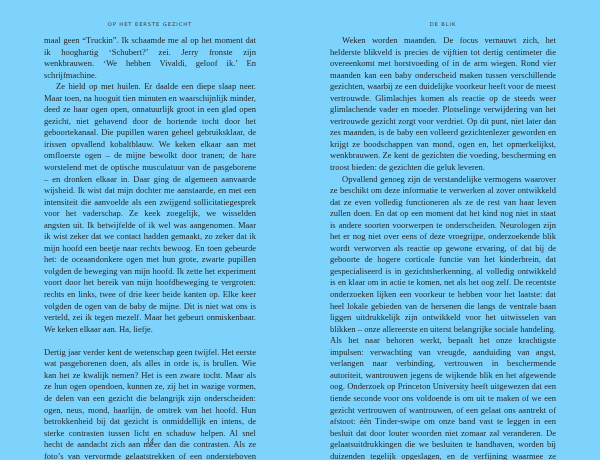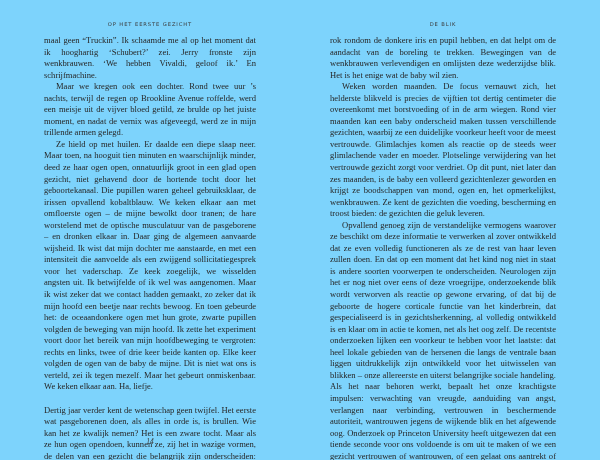--- a/index.html
+++ b/index.html
@@ -71,30 +71,28 @@
   </style>
 </head>
 <body>
 
 <div class="spread">
 
   <div class="page left">
     <div class="running-head">OP HET EERSTE GEZICHT</div>
     <div class="text-block">
       <p class="">maal geen “Truckin”. Ik schaamde me al op het moment dat ik hooghartig ‘Schubert?’ zei. Jerry fronste zijn wenkbrauwen. ‘We hebben Vivaldi, geloof ik.’ En schrijfmachine.</p>
-      <p class="indent">Maar we kregen ook een dochter. Rond twee uur ’s nachts, terwijl de regen op Brookline Avenue roffelde, werd een meisje uit de vijver bloed getild, ze brulde op het juiste moment, en nadat de vernix was afgeveegd, werd ze in mijn trillende armen gelegd.</p>
       <p class="indent">Ze hield op met huilen. Er daalde een diepe slaap neer. Maar toen, na hooguit tien minuten en waarschijnlijk minder, deed ze haar ogen open, onnatuurlijk groot in een glad open gezicht, niet gehavend door de hortende tocht door het geboortekanaal. Die pupillen waren geheel gebruiksklaar, de irissen opvallend kobaltblauw. We keken elkaar aan met omfloerste ogen – de mijne bewolkt door tranen; de hare worstelend met de optische musculatuur van de pasgeborene – en dronken elkaar in. Daar ging de algemeen aanvaarde wijsheid. Ik wist dat mijn dochter me aanstaarde, en met een intensiteit die aanvoelde als een zwijgend sollicitatiegesprek voor het vaderschap. Ze keek zoegelijk, we wisselden angsten uit. Ik betwijfelde of ik wel was aangenomen. Maar ik wist zeker dat we contact hadden gemaakt, zo zeker dat ik mijn hoofd een beetje naar rechts bewoog. En toen gebeurde het: de oceaandonkere ogen met hun grote, zwarte pupillen volgden de beweging van mijn hoofd. Ik zette het experiment voort door het bereik van mijn hoofdbeweging te vergroten: rechts en links, twee of drie keer beide kanten op. Elke keer volgden de ogen van de baby de mijne. Dit is niet wat ons is verteld, zei ik tegen mezelf. Maar het gebeurt onmiskenbaar. We keken elkaar aan. Ha, liefje.</p>
       <p class="section-break">Dertig jaar verder kent de wetenschap geen twijfel. Het eerste wat pasgeborenen doen, als alles in orde is, is brullen. Wie kan het ze kwalijk nemen? Het is een zware tocht. Maar als ze hun ogen opendoen, kunnen ze, zij het in wazige vormen, de delen van een gezicht die belangrijk zijn onderscheiden: ogen, neus, mond, haarlijn, de omtrek van het hoofd. Hun betrokkenheid bij dat gezicht is onmiddellijk en intens, de sterke contrasten tussen licht en schaduw helpen. Al snel hecht de aandacht zich aan meer dan die contrasten. Als ze foto’s van vervormde gelaatstrekken of een ondersteboven gekeerd gezicht te zien krijgt, verliest een baby van slechts een paar weken alle belangstelling en besluit dat deze wirwar van lijnen en vormen op een of andere manier onbelangrijke afleiding is. Een gezicht met gesloten ogen zal een baby ook koud laten. Mensen zijn de enige primaten die zo’n groot gebied van witte harde oog-</p>
     </div>
     <div class="folio">14</div>
   </div>
 
   <div class="page right">
     <div class="running-head">DE BLIK</div>
     <div class="text-block">
-      <p class="">rok rondom de donkere iris en pupil hebben, en dat helpt om de aandacht van de boreling te trekken. Bewegingen van de wenkbrauwen verlevendigen en omlijsten deze wederzijdse blik. Het is het enige wat de baby wil zien.</p>
       <p class="indent">Weken worden maanden. De focus vernauwt zich, het helderste blikveld is precies de vijftien tot dertig centimeter die overeenkomt met borstvoeding of in de arm wiegen. Rond vier maanden kan een baby onderscheid maken tussen verschillende gezichten, waarbij ze een duidelijke voorkeur heeft voor de meest vertrouwde. Glimlachjes komen als reactie op de steeds weer glimlachende vader en moeder. Plotselinge verwijdering van het vertrouwde gezicht zorgt voor verdriet. Op dit punt, niet later dan zes maanden, is de baby een volleerd gezichtenlezer geworden en krijgt ze boodschappen van mond, ogen en, het opmerkelijkst, wenkbrauwen. Ze kent de gezichten die voeding, bescherming en troost bieden: de gezichten die geluk leveren.</p>
       <p class="indent">Opvallend genoeg zijn de verstandelijke vermogens waarover ze beschikt om deze informatie te verwerken al zover ontwikkeld dat ze even volledig functioneren als ze de rest van haar leven zullen doen. En dat op een moment dat het kind nog niet in staat is andere soorten voorwerpen te onderscheiden. Neurologen zijn het er nog niet over eens of deze vroegrijpe, onderzoekende blik wordt verworven als reactie op gewone ervaring, of dat bij de geboorte de hogere corticale functie van het kinderbrein, dat gespecialiseerd is in gezichtsherkenning, al volledig ontwikkeld is en klaar om in actie te komen, net als het oog zelf. De recentste onderzoeken lijken een voorkeur te hebben voor het laatste: dat heel lokale gebieden van de hersenen die langs de ventrale baan liggen uitdrukkelijk zijn ontwikkeld voor het uitwisselen van blikken – onze allereerste en uiterst belangrijke sociale handeling. Als het naar behoren werkt, bepaalt het onze krachtigste impulsen: verwachting van vreugde, aanduiding van angst, verlangen naar verbinding, vertrouwen in beschermende autoriteit, wantrouwen jegens de wijkende blik en het afgewende oog. Onderzoek op Princeton University heeft uitgewezen dat een tiende seconde voor ons voldoende is om uit te maken of we een gezicht vertrouwen of wantrouwen, of een gelaat ons aantrekt of afstoot: één Tinder-swipe om onze band vast te leggen in een besluit dat door louter woorden niet zomaar zal veranderen. De gelaatsuitdrukkingen die we besluiten te handhaven, worden bij duizenden tegelijk opgeslagen, en de verfijning waarmee ze worden gesorteerd doet elke andere geestelijke databank in het niet verzinken. Het is in de eerste plaats door het lezen van gezichten dat we door de wereld navi-</p>
     </div>
     <div class="folio">15</div>
   </div>
 
 </div>
 
 </body></html>

